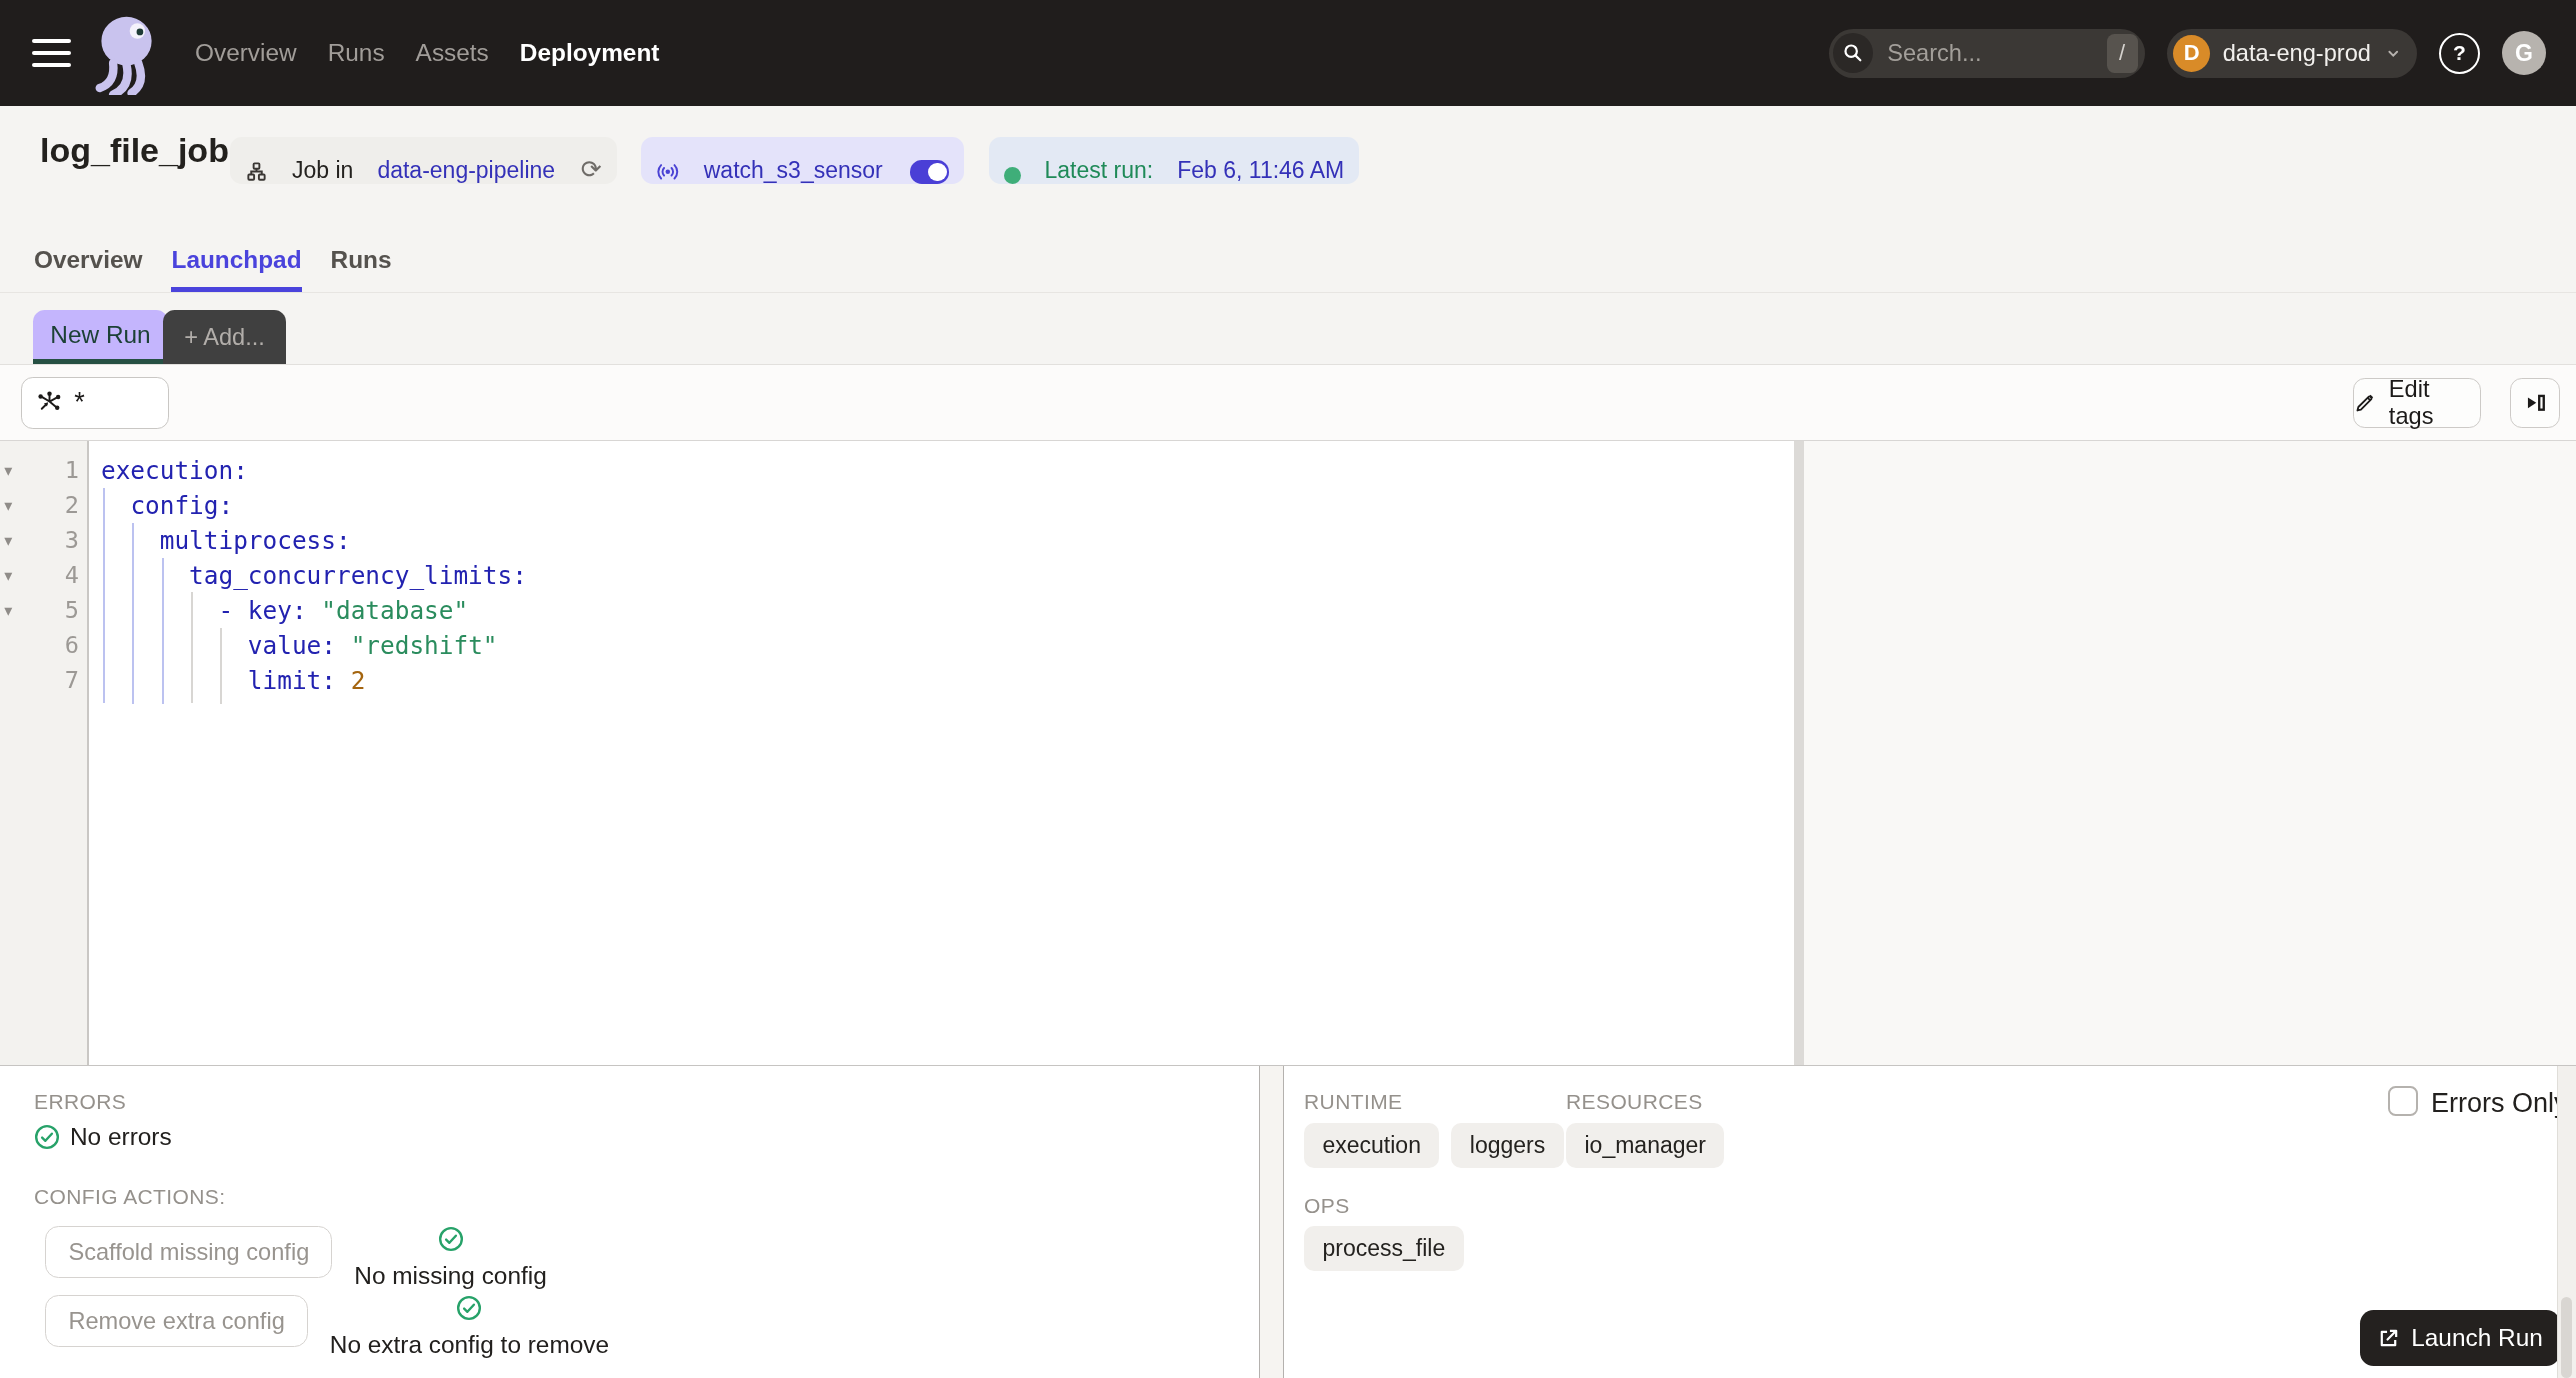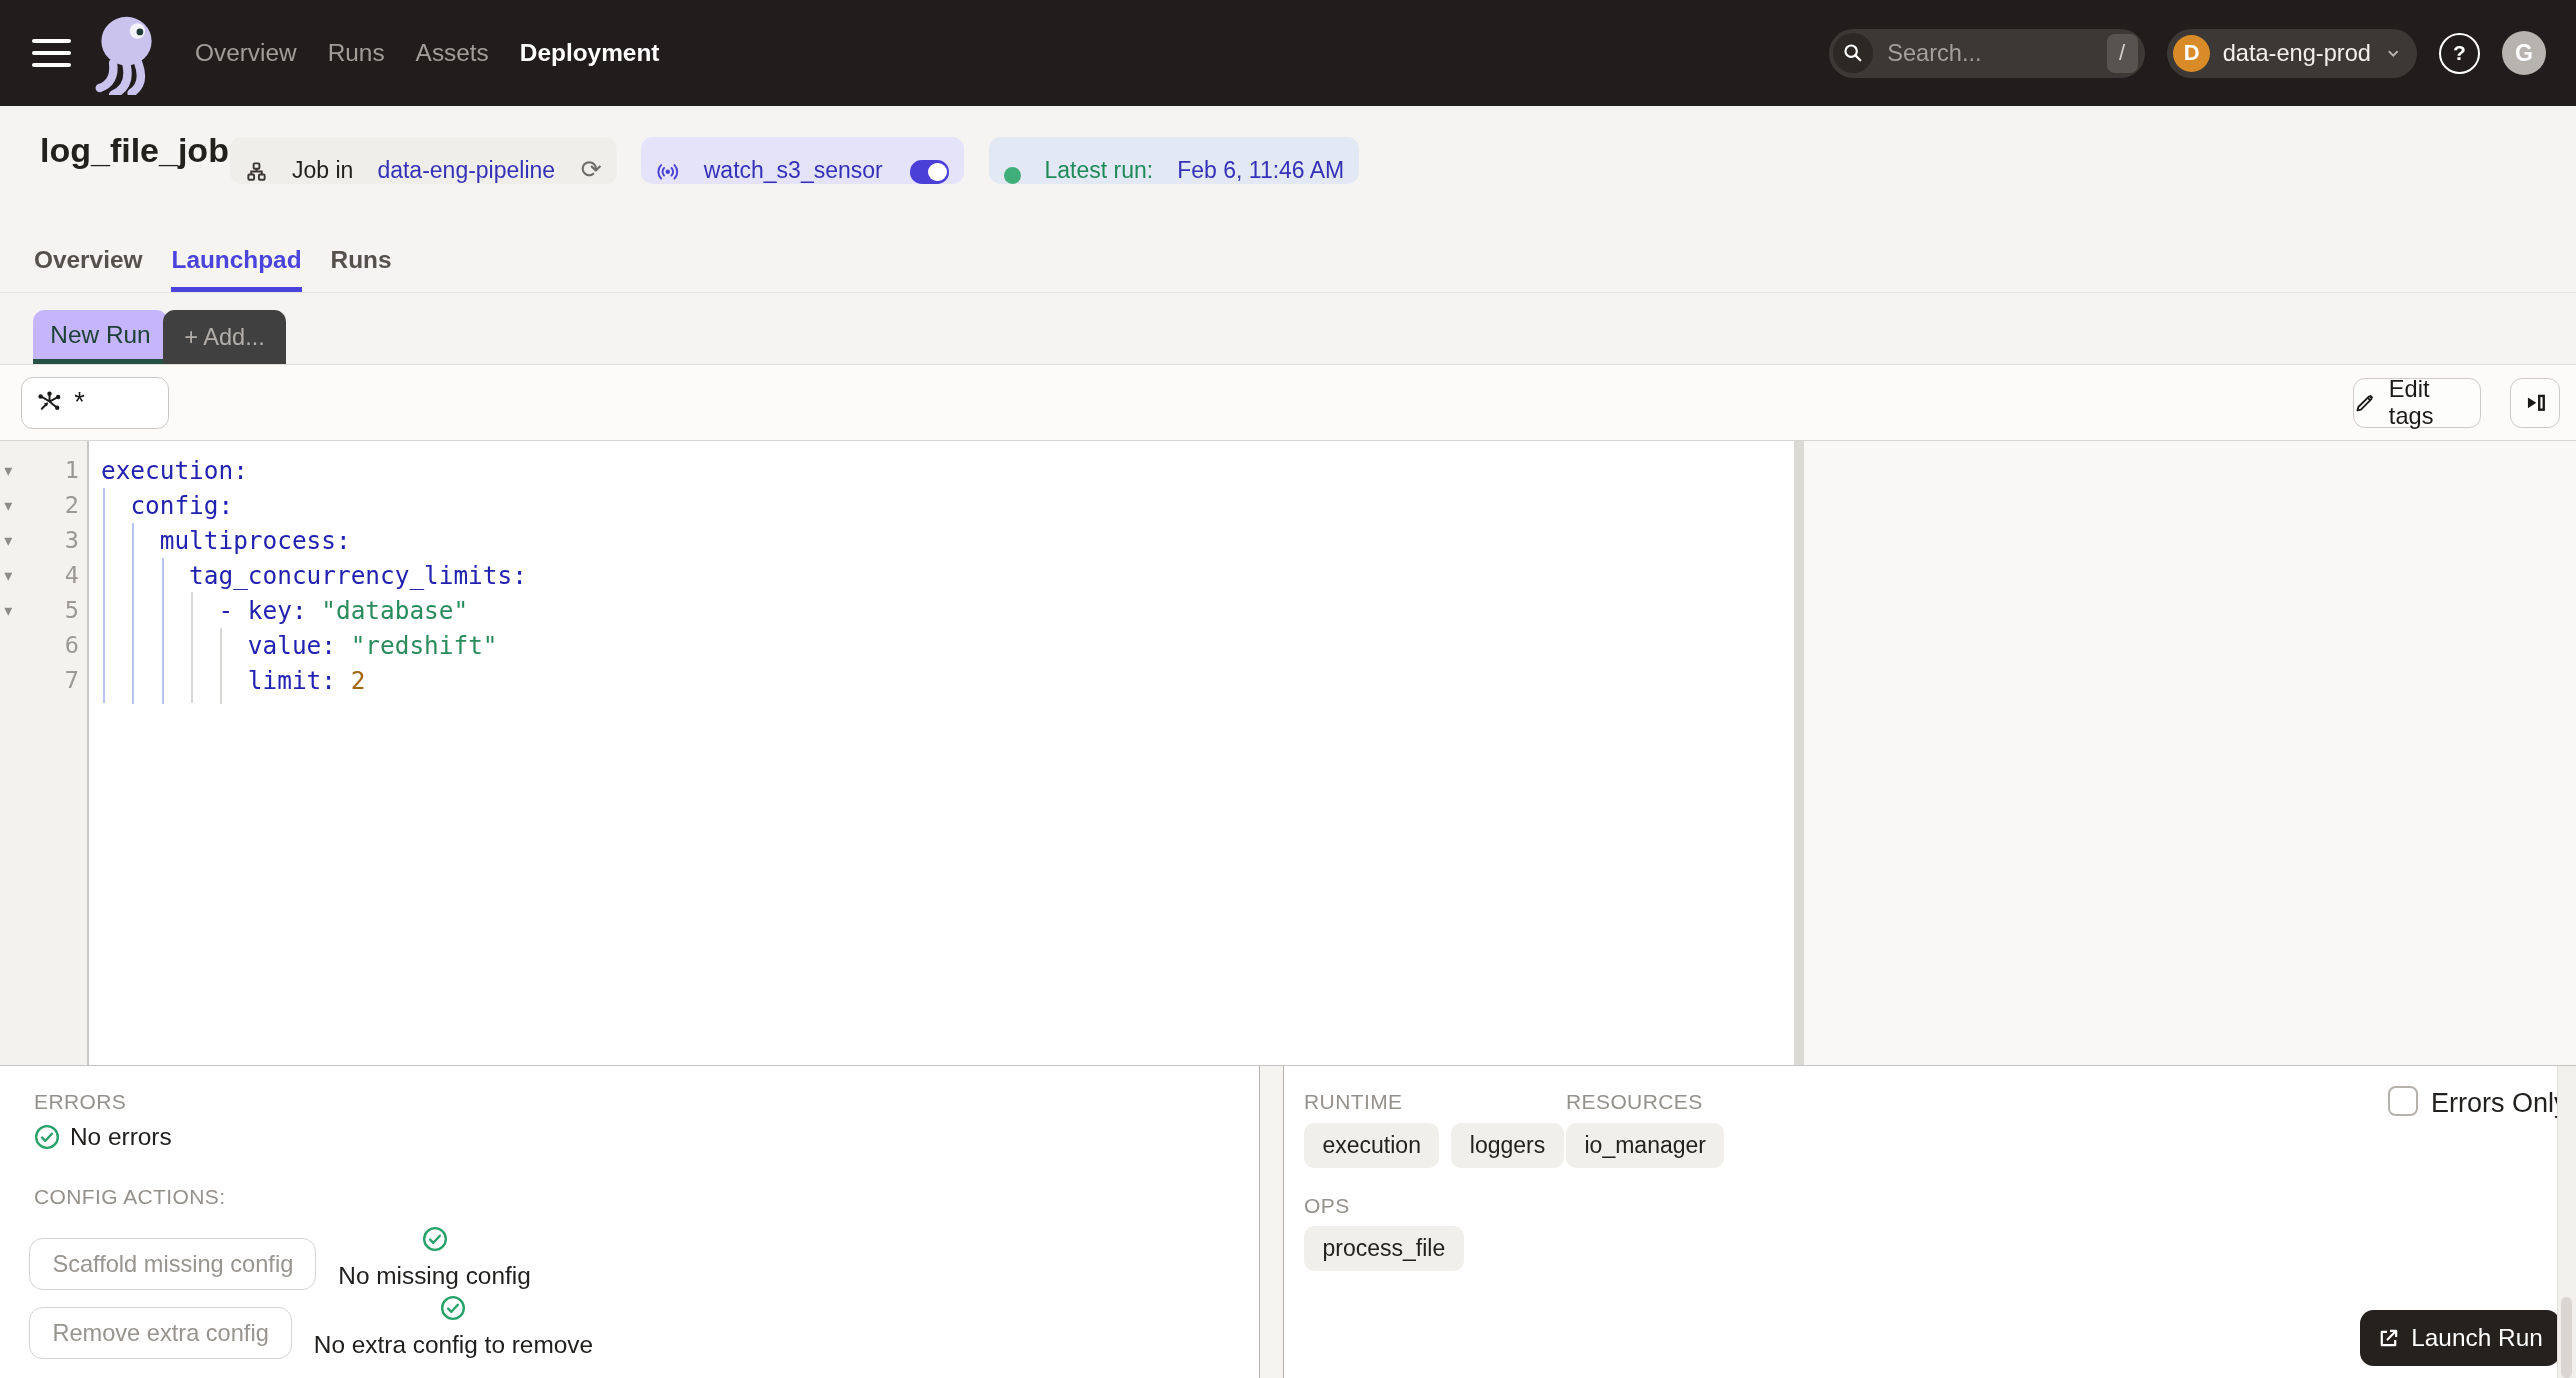--- a/index.html
+++ b/index.html
@@ -75,21 +75,21 @@
   .tk-key,.tk-punc{color:#2222b0;}
   .tk-str{color:#2a8c5d;}
   .tk-num{color:#a4650f;}
   .split-strip{position:absolute;left:1794px;top:0;width:10px;height:100%;background:#dcdad7;cursor:col-resize;}
   .preview-panel{position:absolute;left:1804px;top:0;right:0;height:100%;background:#f9f8f6;}
 
   
   .bottom{position:absolute;left:0;top:1065px;width:2576px;height:313px;background:#fff;border-top:1.7px solid #c6c4c2;box-sizing:border-box;}
   .panel-label{position:absolute;font-size:21px;color:#95918c;letter-spacing:0.4px;}
   .check-row{position:absolute;display:flex;align-items:center;gap:10px;font-size:24.4px;color:#22201e;}
-  .action-row{position:absolute;display:flex;align-items:flex-end;gap:22px;}
+  .action-row{position:absolute;display:flex;align-items:flex-start;gap:22px;margin-left:16px;}
   .action-btn{height:52px;background:#fff;border:1.7px solid #d6d3d0;border-radius:13.5px;padding:0 22px;font-size:23.6px;color:#98948f;display:flex;align-items:center;cursor:pointer;box-sizing:border-box;font-family:"Liberation Sans",sans-serif;}
   .status{display:flex;align-items:center;gap:10px;font-size:24.4px;color:#22201e;flex-direction:column;}
   .bdivider{position:absolute;left:1259px;top:0;width:25px;height:100%;background:#f6f4f1;border-left:1.7px solid #b4b1ae;border-right:1.7px solid #b4b1ae;box-sizing:border-box;}
   .pill-group{position:absolute;display:flex;gap:11.8px;}
   .pill{height:45px;background:#f1efec;border-radius:10px;padding:0 18.5px;display:flex;align-items:center;font-size:23px;color:#24221f;}
   .checkbox{position:absolute;left:2388px;top:20px;width:30px;height:30px;border:2.5px solid #b5b2ae;border-radius:7.6px;background:#fff;box-sizing:border-box;cursor:pointer;}
   .cb-label{position:absolute;left:2431px;top:22px;font-size:27px;color:#22201e;}
   .launch-btn{position:absolute;left:2360px;top:244px;width:200px;height:56px;background:#24211f;border-radius:13.5px;display:flex;align-items:center;justify-content:center;gap:11px;color:#fff;font-size:24.4px;font-weight:500;cursor:pointer;}
   .scroll-track{position:absolute;left:2557px;top:0;width:18.5px;height:100%;background:#f2f0ed;border-left:1.7px solid #e0ded9;box-sizing:border-box;}
   .scroll-thumb{position:absolute;left:3.4px;top:231px;width:11px;height:81px;border-radius:5.9px;background:#d9d6d2;}

